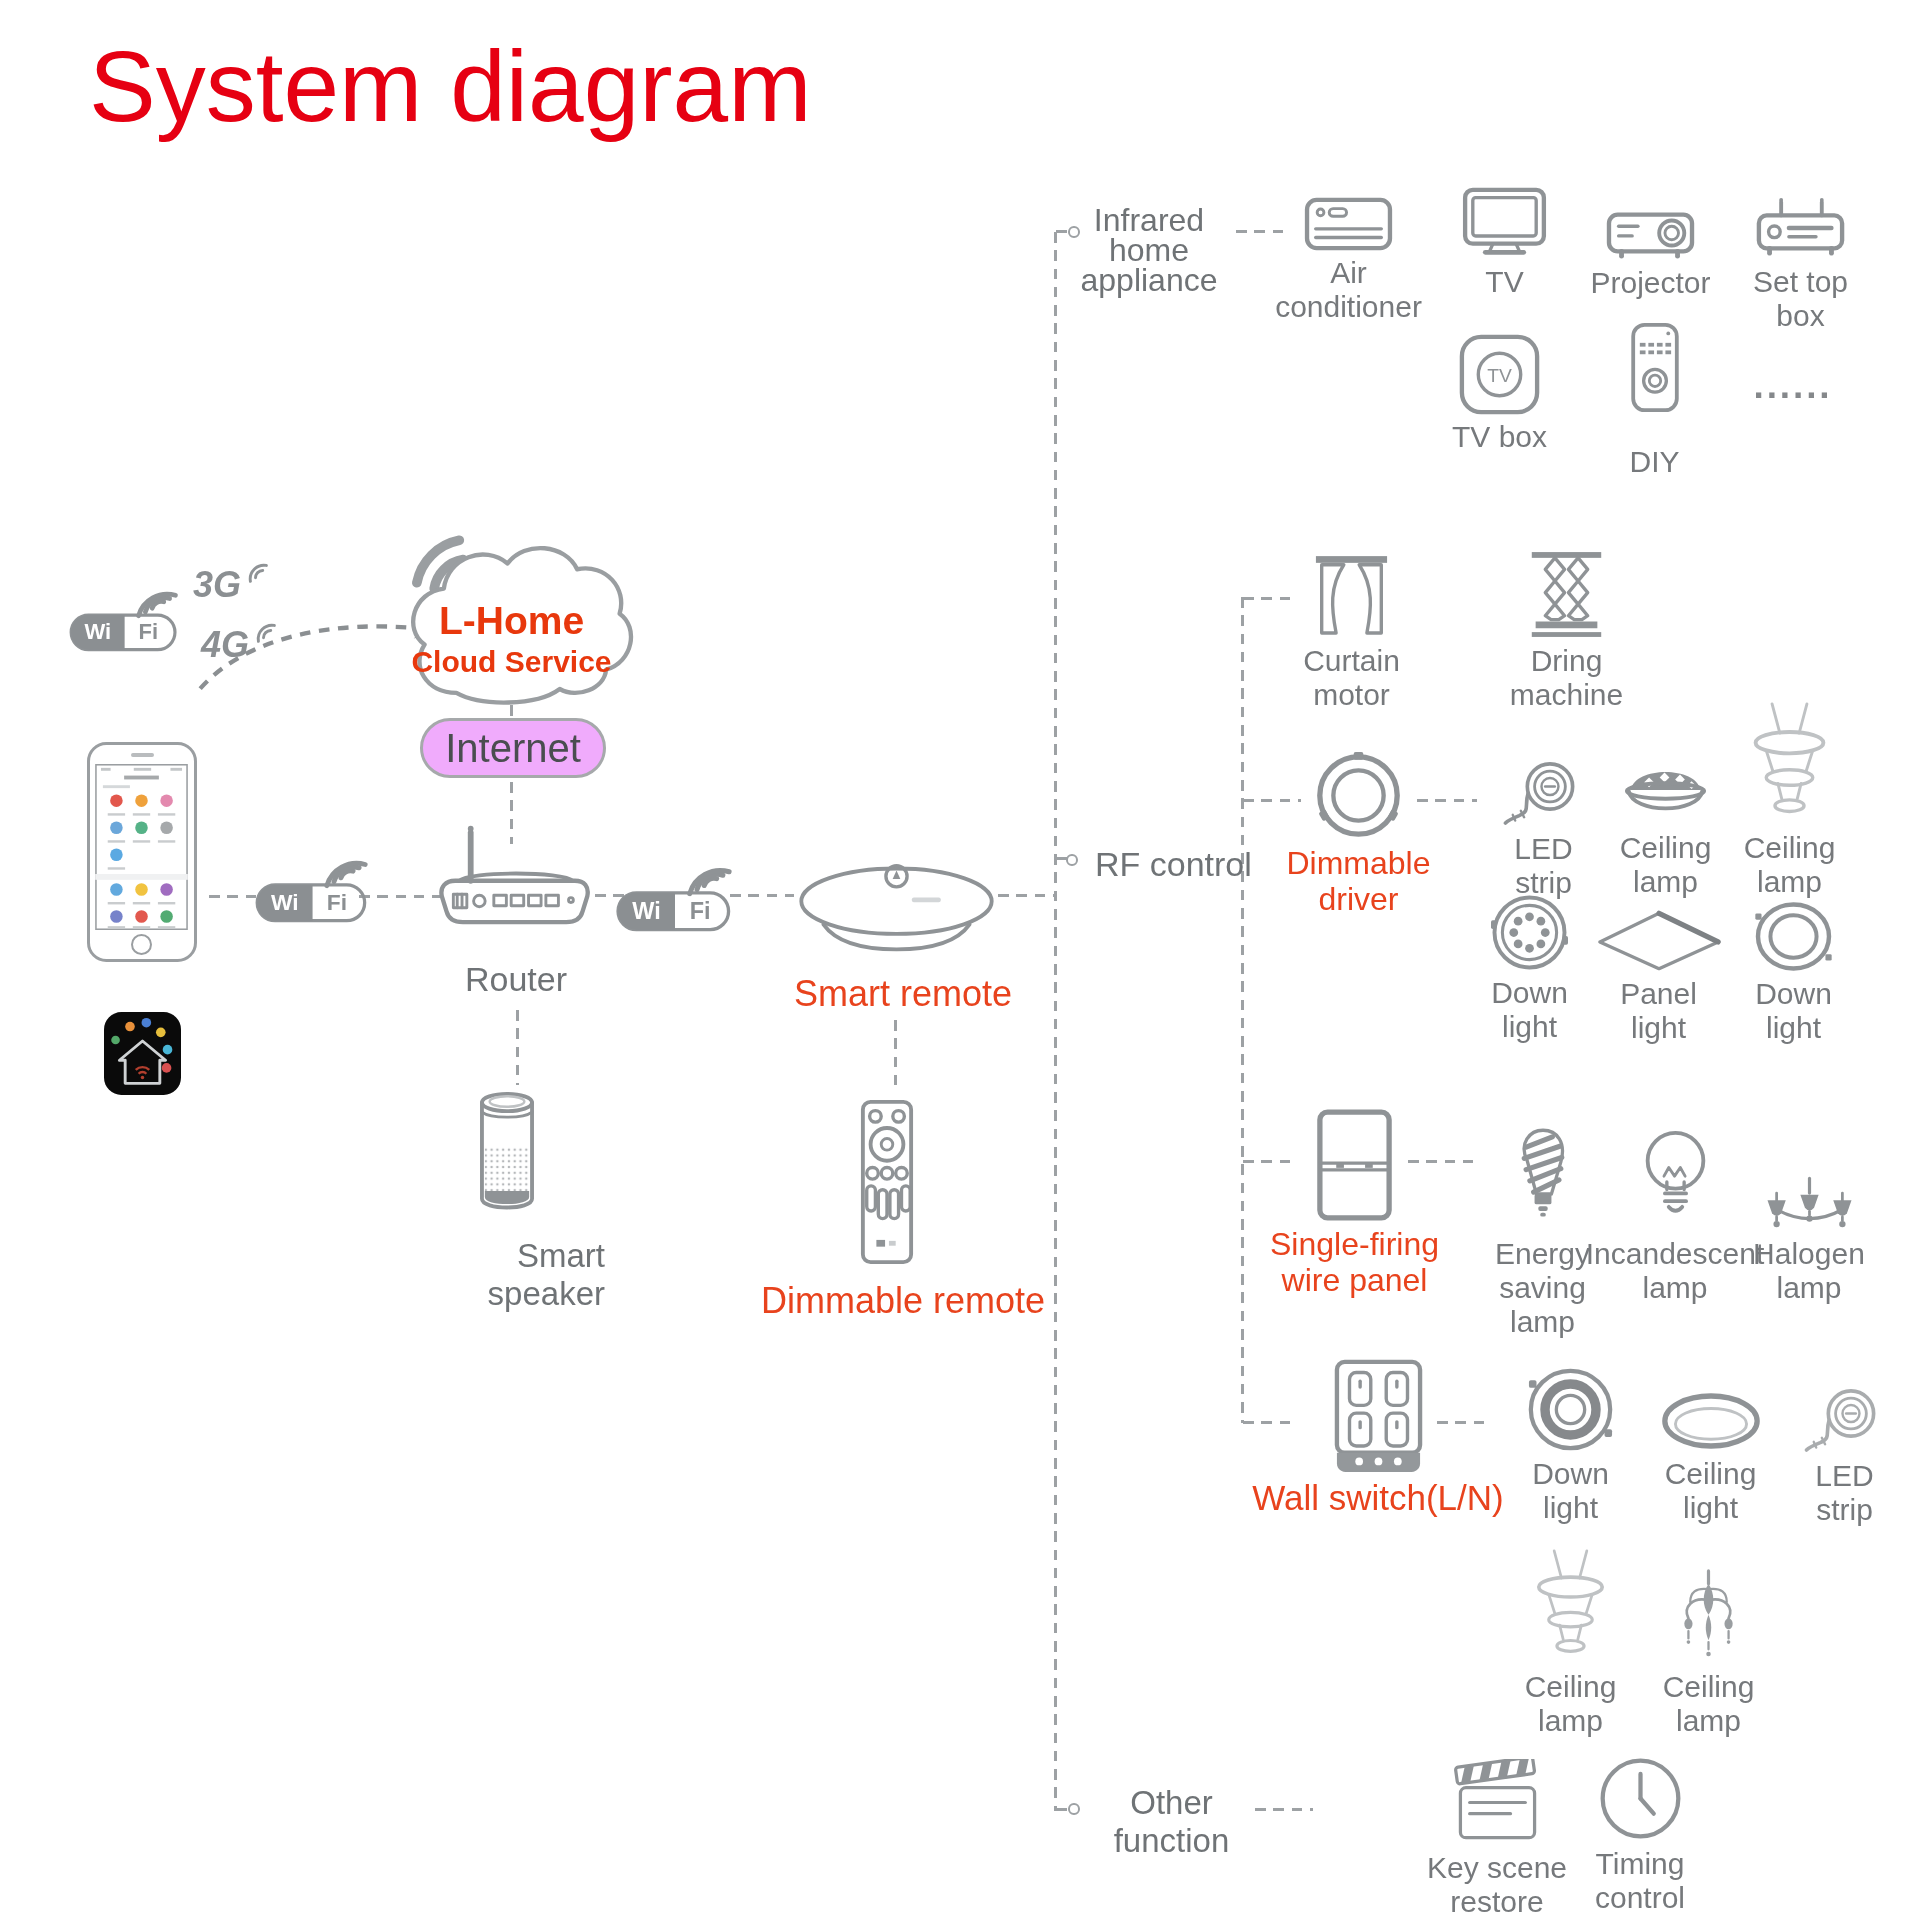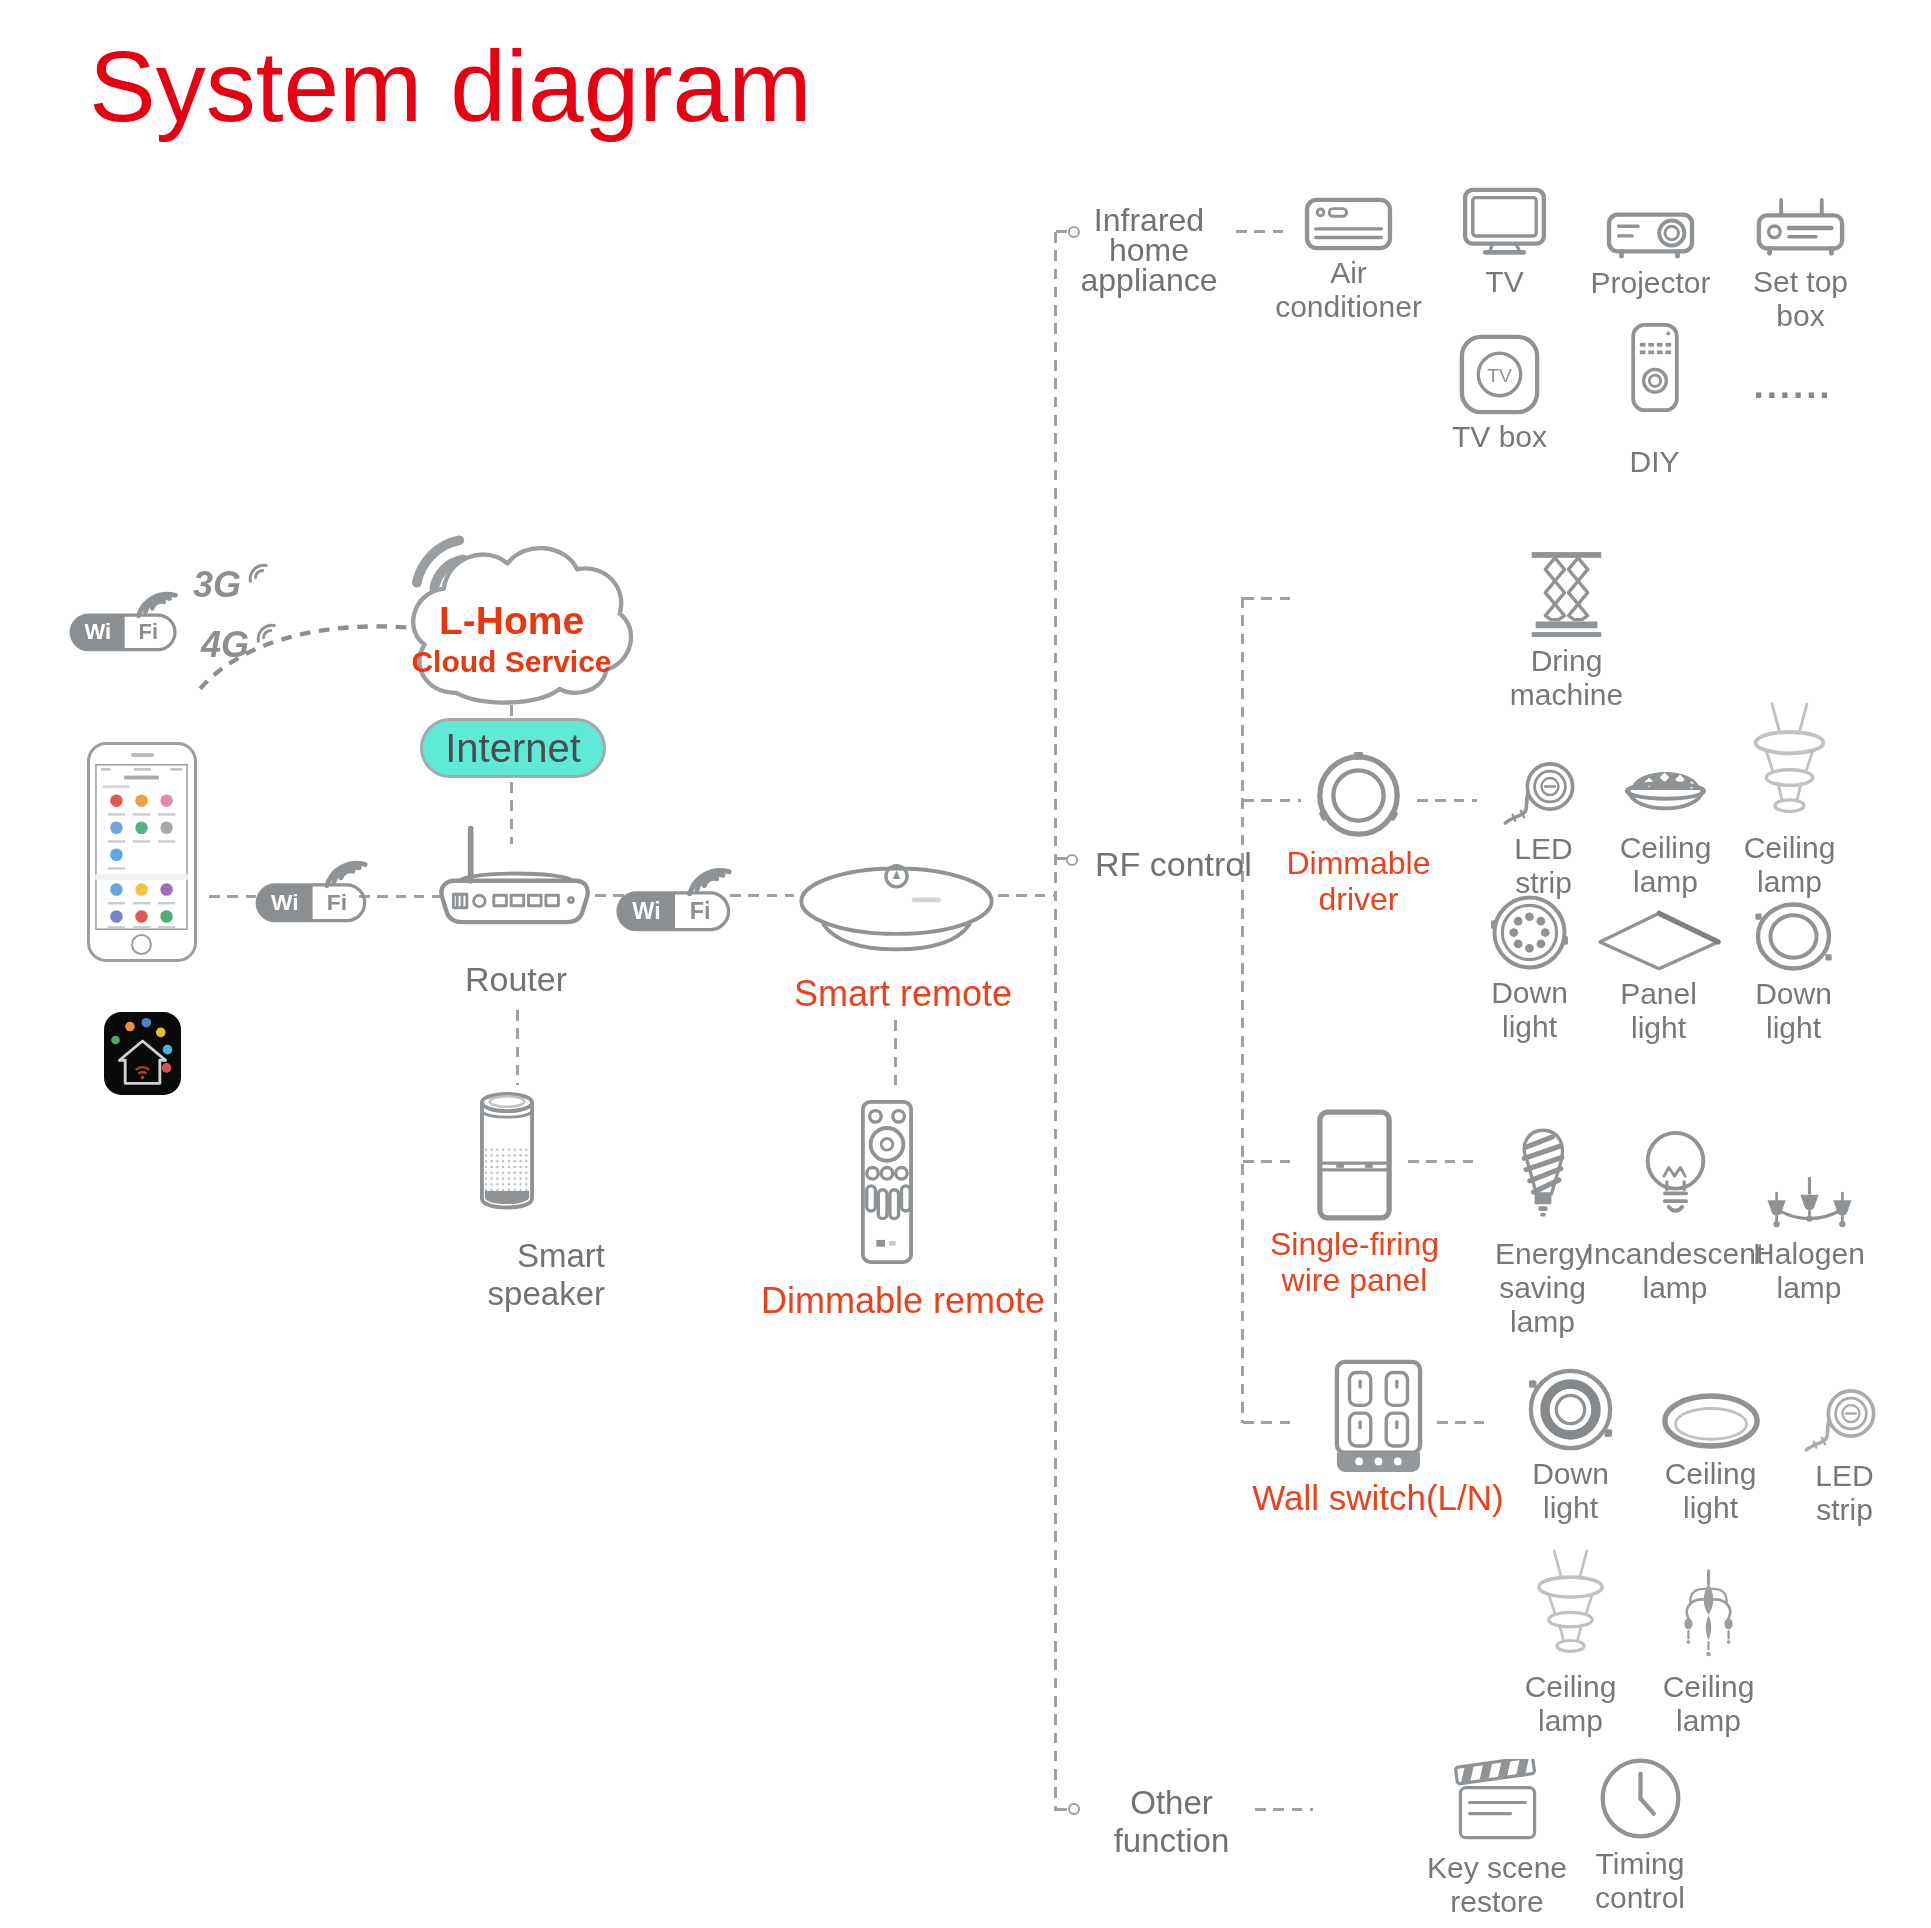--- a/index.html
+++ b/index.html
@@ -13,21 +13,21 @@
   .lbl{font-size:30px;line-height:34px;color:#76797c;text-align:center;white-space:pre-line;margin-top:4.8px;}
   .lbl.red{color:#e8431d;font-size:32px;line-height:36px;white-space:pre;}
   .branch-label{position:absolute;color:#6f7376;font-size:32px;line-height:36px;text-align:center;white-space:pre-line;}
   .title{position:absolute;color:#e60012;font-size:100px;font-weight:300;letter-spacing:0px;}
   .redlbl{position:absolute;color:#e8431d;font-size:35px;text-align:center;white-space:nowrap;}
   .s{stroke:#8f9396;fill:none;stroke-linecap:round;stroke-linejoin:round;}
   .f{fill:#8f9396;stroke:none;}
   .sl{stroke:#bfc2c4;fill:none;stroke-linecap:round;stroke-linejoin:round;}
   .fw{fill:#ffffff;stroke:none;}
   svg{display:block;}
-  .pill{position:absolute;border:3.9px solid #a6a9ab;border-radius:35px;background:#5eead4;display:flex;align-items:center;justify-content:center;color:#4a4d50;font-size:40px;}
+  .pill{position:absolute;border:3.9px solid #a6a9ab;border-radius:35px;background:#f0abfc;display:flex;align-items:center;justify-content:center;color:#4a4d50;font-size:40px;}
   .dotsrow{position:absolute;color:#85888b;font-size:37px;font-weight:bold;letter-spacing:2.9px;text-align:center;}
 </style>
 </head>
 <body>
 
 <div id="canvas">
 
   <div class="title" style="left:89px;top:29px;">System diagram</div>
 
   <div class="vdash" style="left:1054px;top:232px;height:1579px;"></div>
@@ -352,20 +352,30 @@
           </g>
           <circle cx="26" cy="62" r="12" class="s" stroke-width="3.5"></circle>
           <circle cx="26" cy="62" r="6" class="s" stroke-width="3"></circle>
         </svg>
     </div>
     <div class="lbl">DIY</div>
   </div>
 
   <div class="dotsrow" style="left:1730px;top:365px;width:126px;">......</div>
 
+  <div class="cell" style="left:1279px;top:552px;width:145px;">
+    <div class="ic" style="height:87px;">
+      <svg width="75" height="85" viewBox="0 0 78 88">
+          <rect x="2" y="2" width="74" height="7" class="f"></rect>
+          <path d="M8,11 V82 H23 C18,56 16,34 31,11 Z" class="s" stroke-width="3.5"></path>
+          <path d="M70,11 V82 H55 C60,56 62,34 47,11 Z" class="s" stroke-width="3.5"></path>
+        </svg>
+    </div>
+    <div class="lbl">Curtain motor</div>
+  </div>
 
   <div class="cell" style="left:1494px;top:550px;width:145px;">
     <div class="ic" style="height:89px;">
       <svg width="81" height="89" viewBox="0 0 84 92">
           <rect x="6" y="2" width="72" height="6" class="f"></rect>
           <g class="s" stroke-width="3.5">
             <path d="M30,8 L40,20 L30,32 L20,20 Z"></path>
             <path d="M30,32 L40,44 L30,56 L20,44 Z"></path>
             <path d="M30,56 L40,68 L34,72 H26 L20,68 Z"></path>
             <path d="M54,8 L64,20 L54,32 L44,20 Z"></path>

